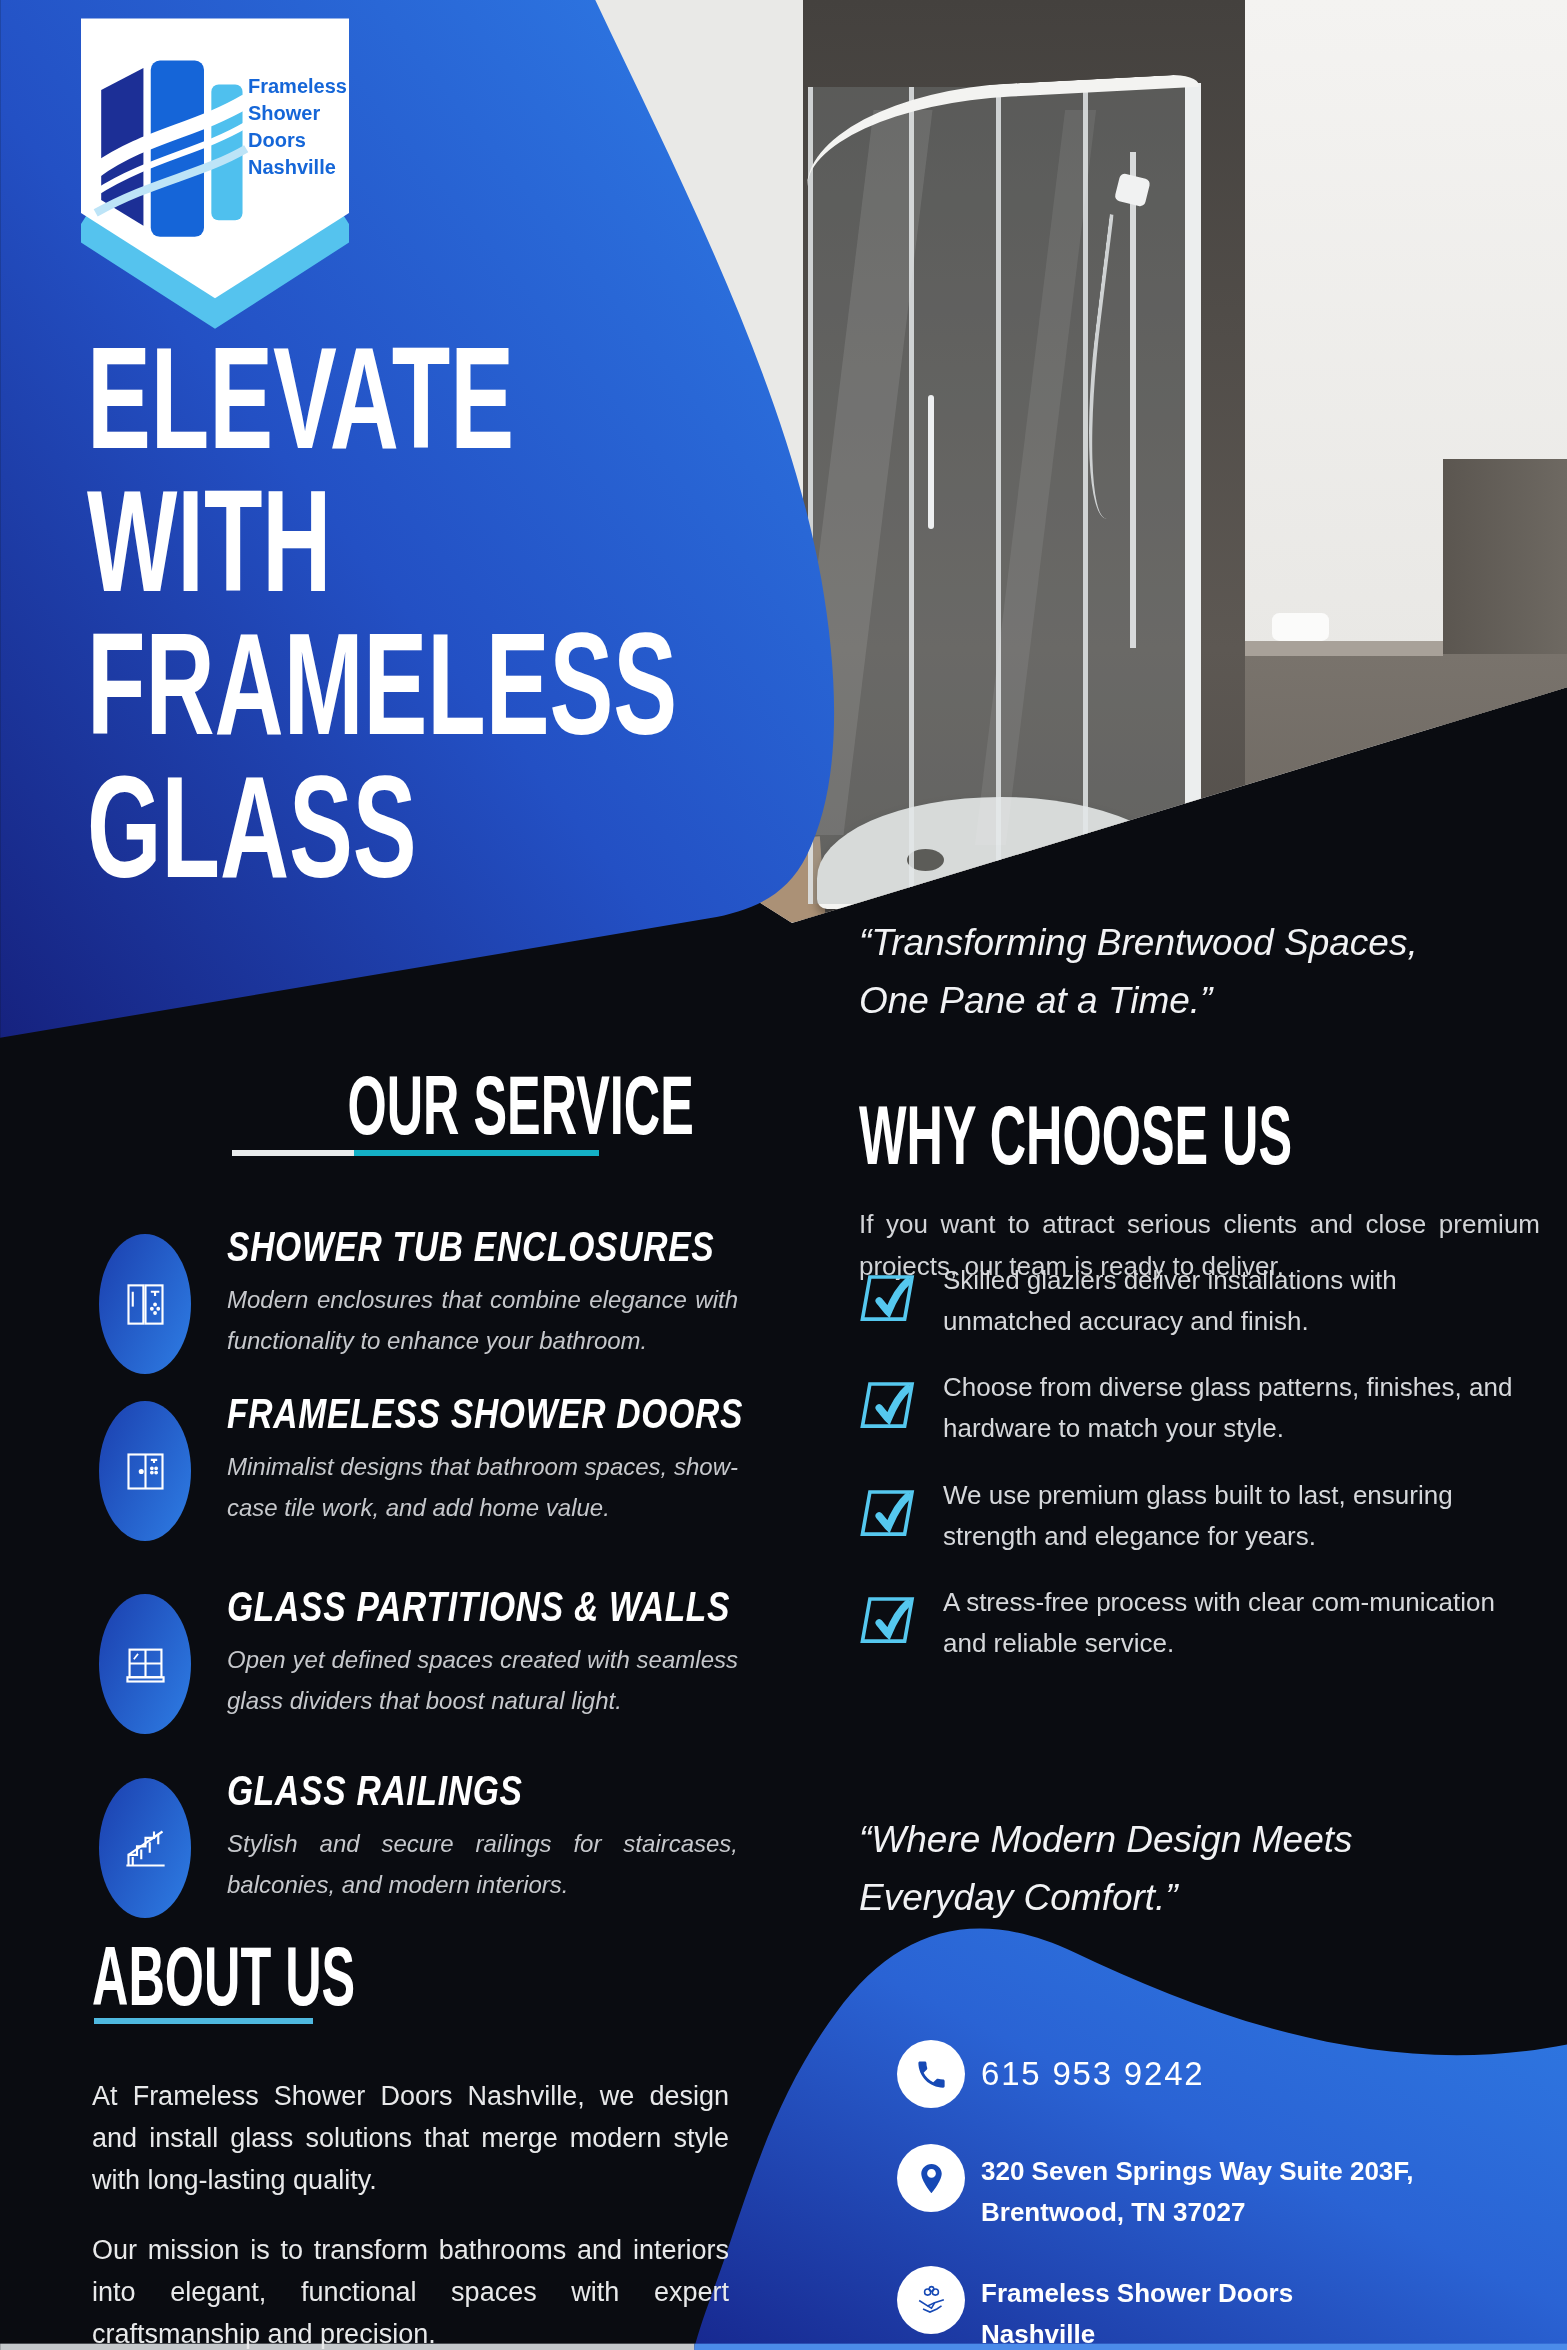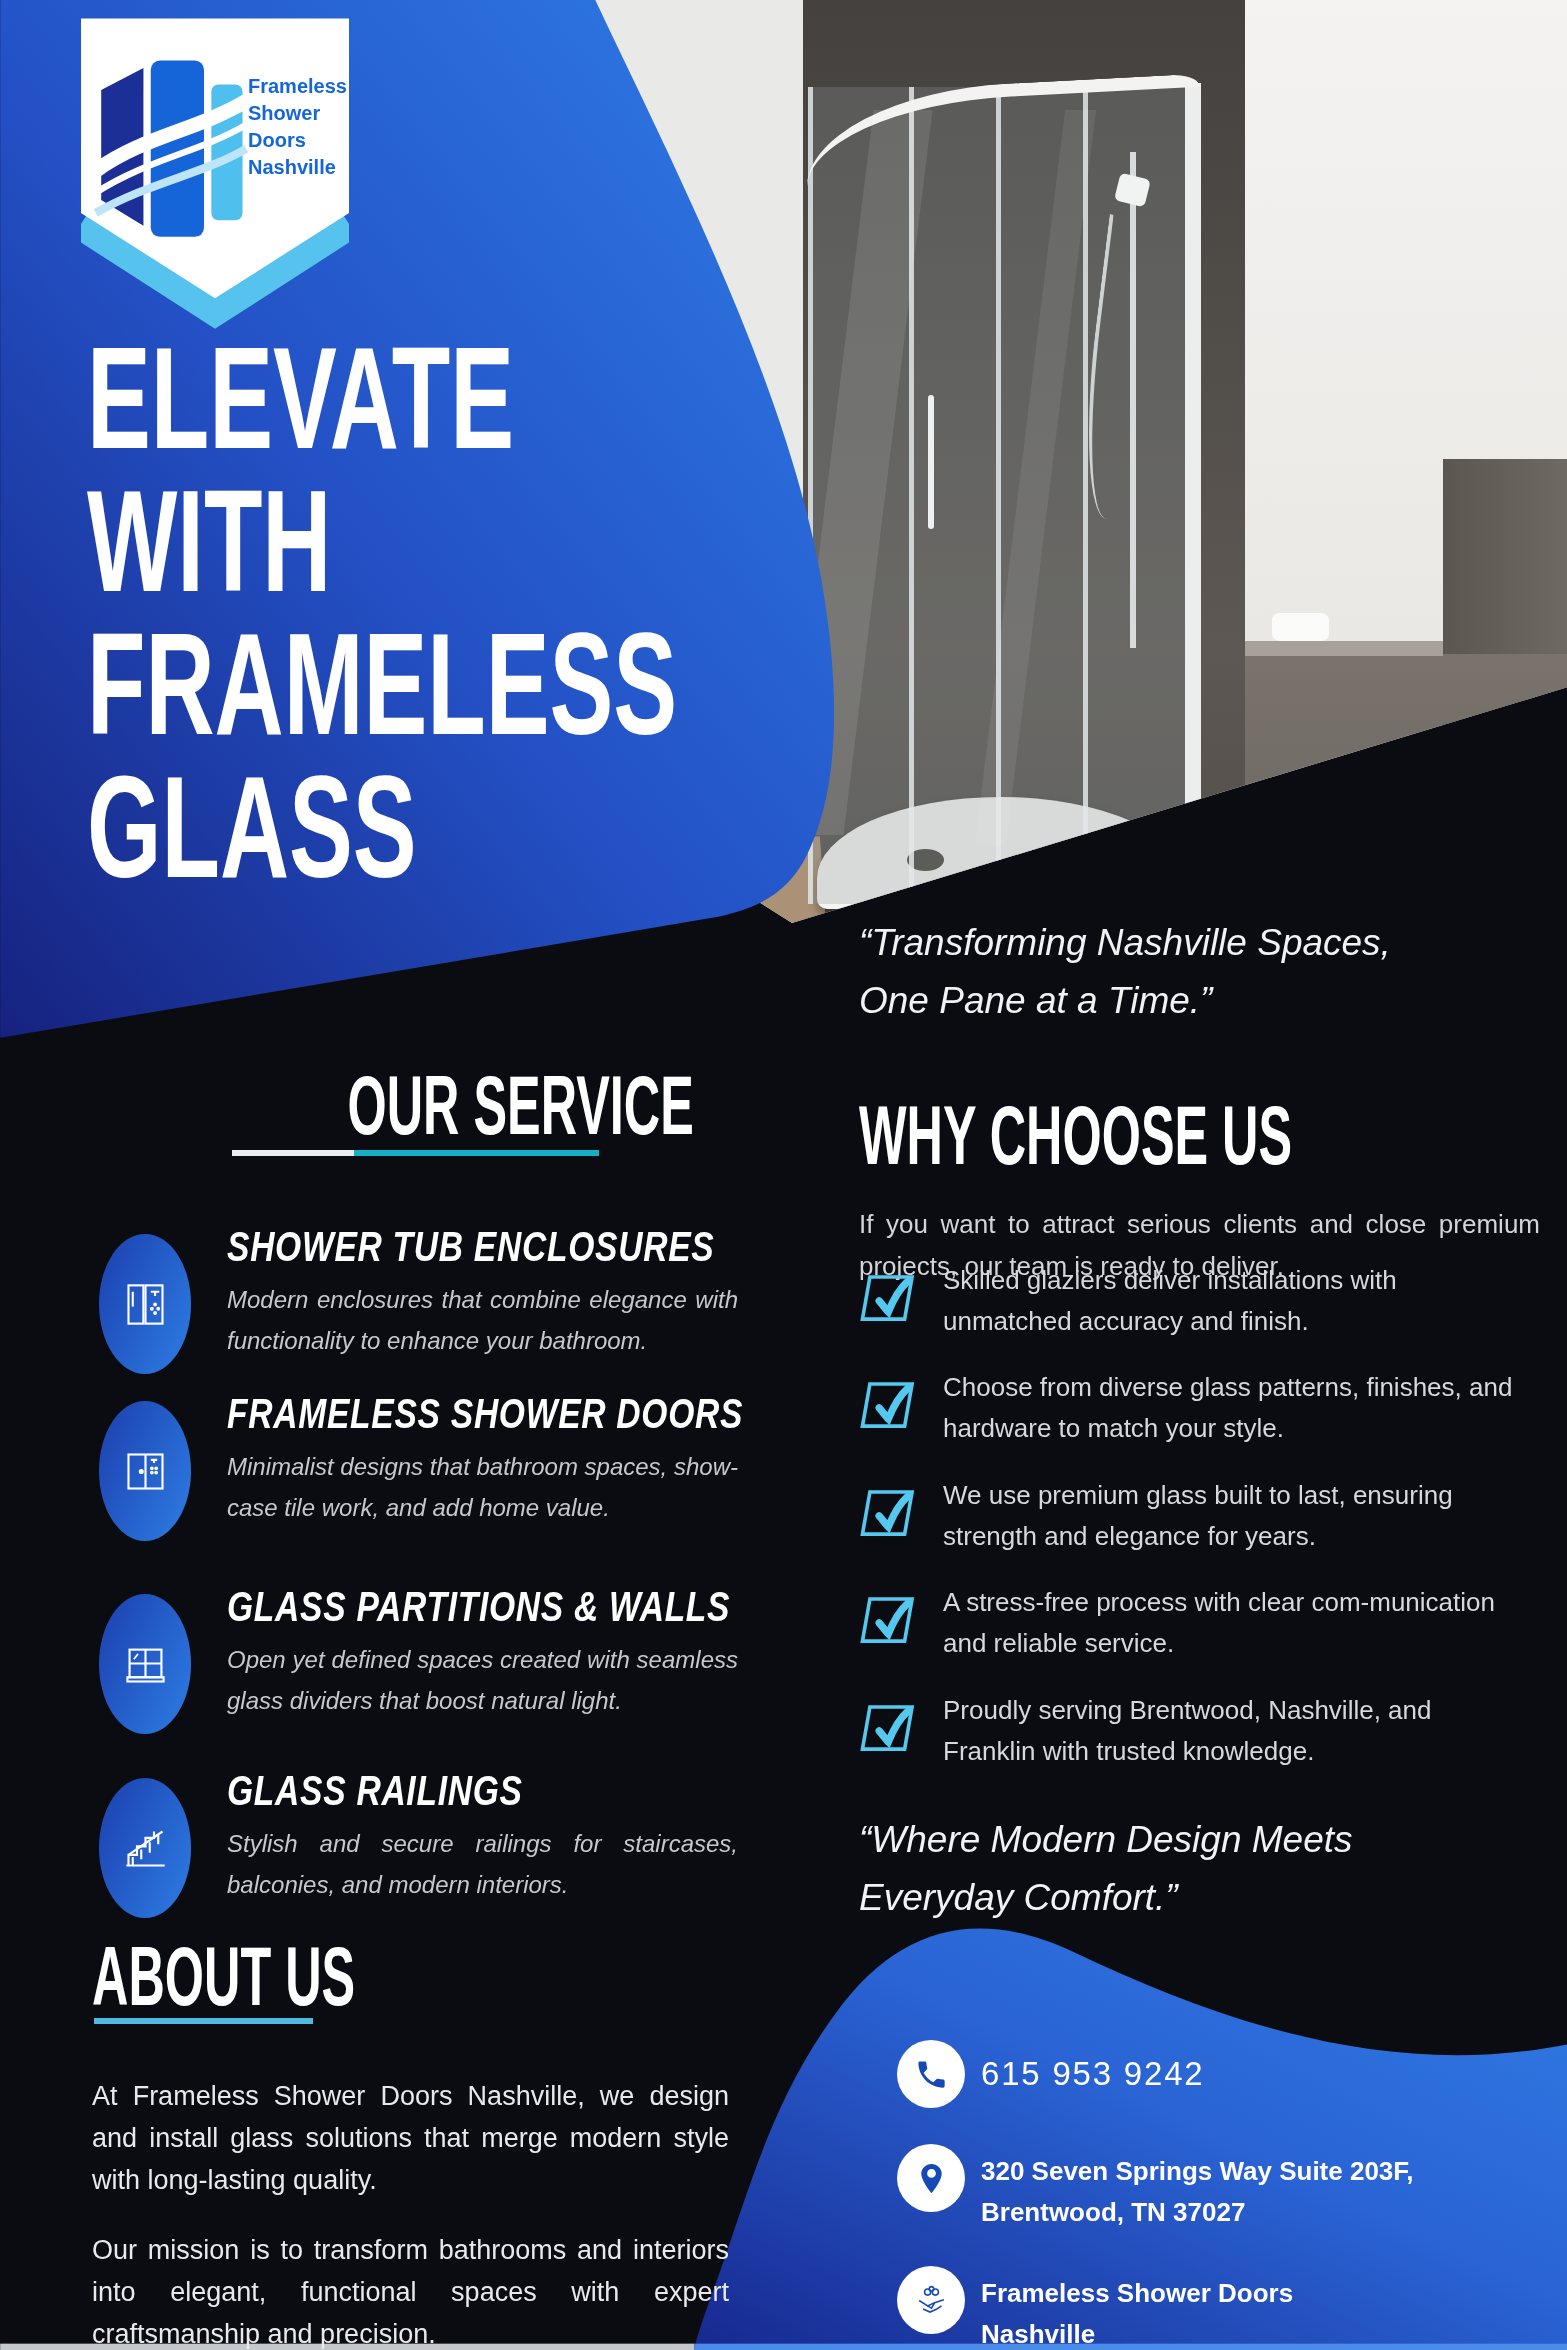--- a/index.html
+++ b/index.html
@@ -160,21 +160,21 @@
   </div>
 
   <div class="hero">
     <div>ELEVATE</div>
     <div>WITH</div>
     <div>FRAMELESS</div>
     <div>GLASS</div>
   </div>
 
   <div class="quote" style="left:859px;top:914px;">
-    <div>“Transforming Nashville Spaces,</div>
+    <div>“Transforming Brentwood Spaces,</div>
     <div>One Pane at a Time.”</div>
   </div>
 
   <div class="sec-head svc-head"><span>OUR SERVICE</span></div>
   <div class="svc-underline">
       <i class="w"></i>
       <i class="t"></i>
     </div>
 
   <div class="service" style="top:1221px">
@@ -269,29 +269,20 @@
   </div>
   <div class="check-row" style="top:1475px">
     <span class="cbx">
       <svg width="66" height="66" viewBox="0 0 72 72">
           <rect x="14" y="12" width="46" height="46" fill="none" stroke="#55c8ef" stroke-width="4" transform="skewX(-10)"></rect>
           <path d="M22,38 C27,44 30,48 32,50 C37,38 45,24 53,17" fill="none" stroke="#55c8ef" stroke-width="8" stroke-linecap="round"></path>
         </svg>
     </span>
     <p>We use premium glass built to last, ensuring strength and elegance for years.</p>
   </div>
-  <div class="check-row" style="top:1690px">
-    <span class="cbx">
-      <svg width="66" height="66" viewBox="0 0 72 72">
-          <rect x="14" y="12" width="46" height="46" fill="none" stroke="#55c8ef" stroke-width="4" transform="skewX(-10)"></rect>
-          <path d="M22,38 C27,44 30,48 32,50 C37,38 45,24 53,17" fill="none" stroke="#55c8ef" stroke-width="8" stroke-linecap="round"></path>
-        </svg>
-    </span>
-    <p>Proudly serving Brentwood, Nashville, and Franklin with trusted knowledge.</p>
-  </div>
 
   <div class="quote" style="left:859px;top:1811px;">
     <div>“Where Modern Design Meets</div>
     <div>Everyday Comfort.”</div>
   </div>
 
   <div class="sec-head about-head"><span>ABOUT US</span></div>
   <div class="about-underline"></div>
   <p class="about-p" style="top:2048px">At Frameless Shower Doors Nashville, we design and install glass solutions that merge modern style with long-lasting quality.</p>
   <p class="about-p" style="top:2202px">Our mission is to transform bathrooms and interiors into elegant, functional spaces with expert craftsmanship and precision.</p>

